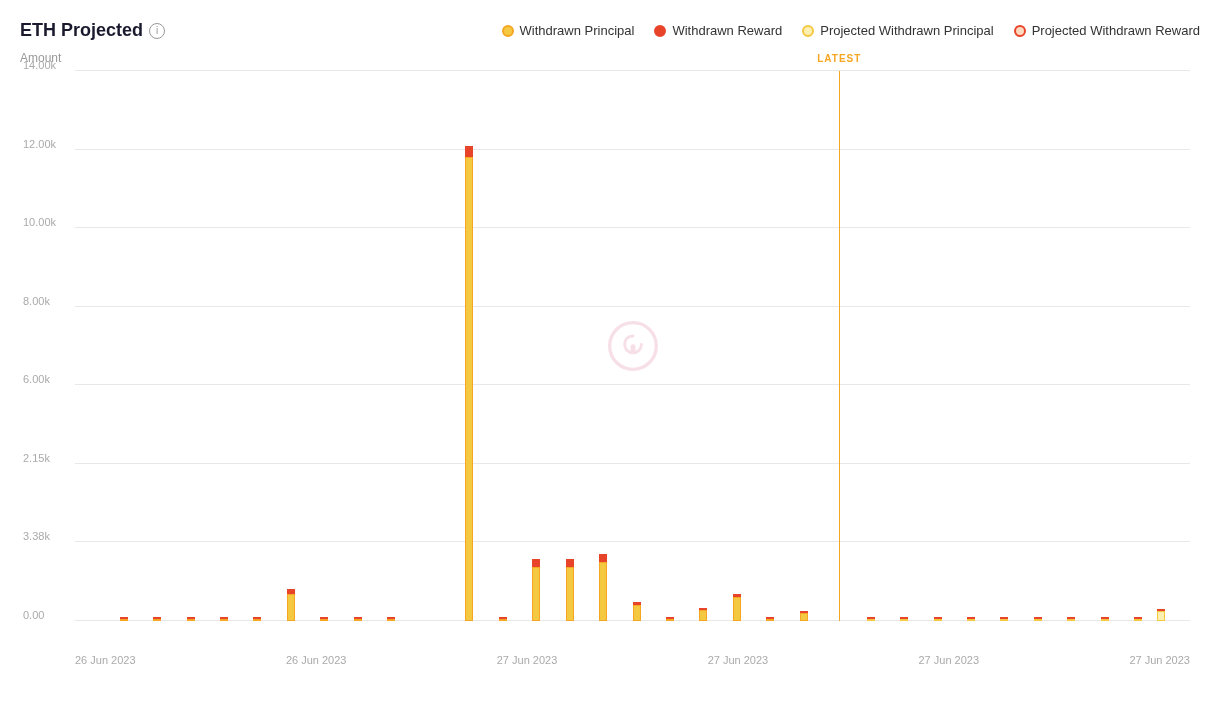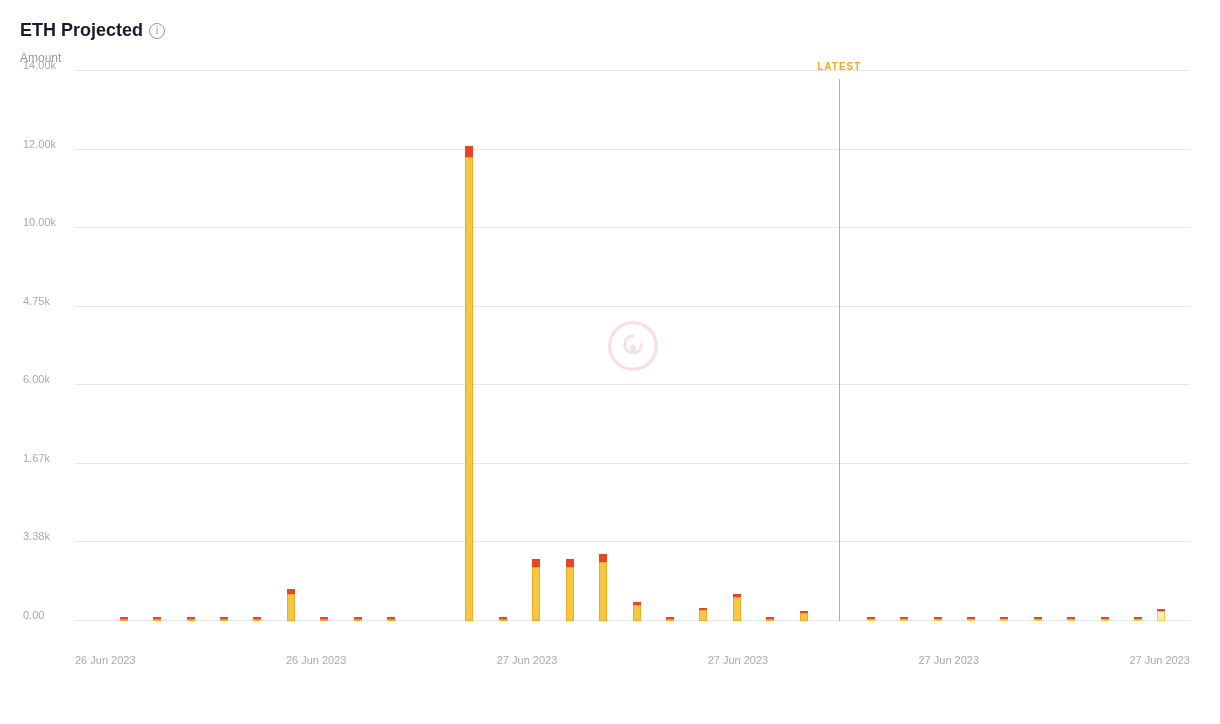--- a/index.html
+++ b/index.html
@@ -95,21 +95,21 @@
     .grid-label {
       position: absolute;
       left: -52px;
       font-size: 11px;
       color: #aaa;
       transform: translateY(-50%);
       white-space: nowrap;
     }
     .latest-line {
       position: absolute;
-      top: 8px;
+      top: 0;
       bottom: 0;
       width: 1px;
       background: #f5a623;
     }
     .latest-label {
       position: absolute;
       top: -18px;
       left: 50%;
       transform: translateX(-50%);
       font-size: 10px;
@@ -163,20 +163,39 @@
   </style>
 </head>
 <body>
 
 <div class="chart-container">
   <div class="header-row">
     <div class="title-section">
       <span class="chart-title">ETH Projected</span>
       <div class="info-icon">i</div>
     </div>
+    <div class="legend">
+
+    <div class="legend-item">
+          <div class="legend-dot" style="background: rgb(245, 200, 66); border: 2px solid rgb(245, 166, 35);"></div>
+          <span class="legend-label">Withdrawn Principal</span>
+        </div>
+        <div class="legend-item">
+          <div class="legend-dot" style="background: rgb(232, 68, 42); border: 2px solid rgb(232, 68, 42);"></div>
+          <span class="legend-label">Withdrawn Reward</span>
+        </div>
+        <div class="legend-item">
+          <div class="legend-dot" style="background: rgb(254, 240, 176); border: 2px solid rgb(245, 200, 66);"></div>
+          <span class="legend-label">Projected Withdrawn Principal</span>
+        </div>
+        <div class="legend-item">
+          <div class="legend-dot" style="background: rgb(253, 217, 192); border: 2px solid rgb(232, 68, 42);"></div>
+          <span class="legend-label">Projected Withdrawn Reward</span>
+        </div>
+      </div>
   </div>
   <div class="chart-area">
     <span class="y-label">Amount</span>
     <div class="chart-inner">
 
       <div class="watermark">
         <svg class="watermark-icon" viewBox="0 0 60 60" fill="none">
           <circle cx="30" cy="30" r="28" stroke="#cc3366" stroke-width="4" fill="none"></circle>
           <path d="M30 18 C24 18 20 22 20 28 C20 34 24 38 30 38 C36 38 40 34 40 28" stroke="#cc3366" stroke-width="3.5" fill="none" stroke-linecap="round"></path>
           <rect x="27" y="28" width="6" height="10" rx="3" fill="#cc3366"></rect>
@@ -185,27 +204,27 @@
     <div class="grid-line" style="bottom: 100%;">
           <span class="grid-label">14.00k</span>
         </div>
         <div class="grid-line" style="bottom: 85.7%; text-align: right;">
           <span class="grid-label">12.00k</span>
         </div>
         <div class="grid-line" style="bottom: 71.4%;">
           <span class="grid-label">10.00k</span>
         </div>
         <div class="grid-line" style="bottom: 57.1%;">
-          <span class="grid-label">4.75k</span>
+          <span class="grid-label">8.00k</span>
         </div>
         <div class="grid-line" style="bottom: 42.9%;">
           <span class="grid-label">6.00k</span>
         </div>
         <div class="grid-line" style="bottom: 28.6%;">
-          <span class="grid-label">1.67k</span>
+          <span class="grid-label">2.15k</span>
         </div>
         <div class="grid-line" style="bottom: 14.3%;">
           <span class="grid-label">3.38k</span>
         </div>
         <div class="grid-line" style="bottom: 0%;">
           <span class="grid-label">0.00</span>
         </div>
         <div class="latest-line" style="left: 68.5%;">
           <span class="latest-label">LATEST</span>
         </div>

